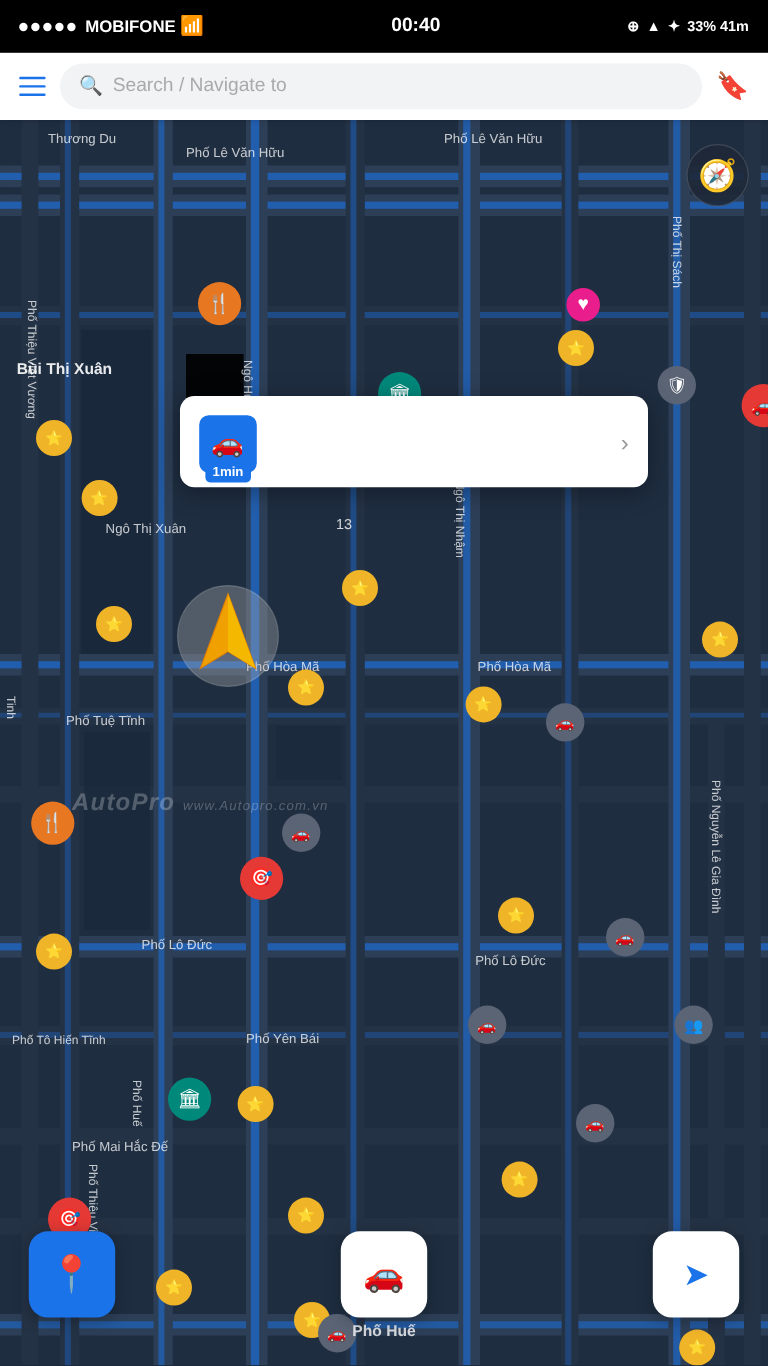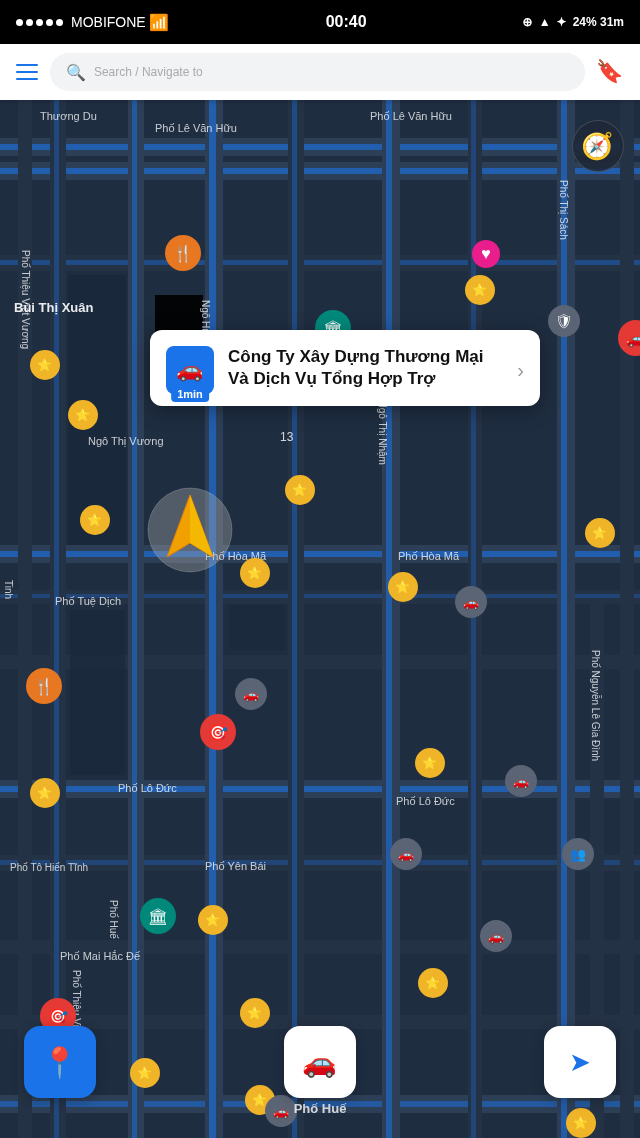--- a/index.html
+++ b/index.html
@@ -8,39 +8,39 @@
 
     
     .status-bar {
       position: absolute; top: 0; left: 0; width: 640px; height: 44px;
       background: #000; display: flex; align-items: center; justify-content: space-between;
       padding: 0 16px; z-index: 100; color: #fff; font-size: 14px; font-weight: 600;
     }
     .status-left { display: flex; align-items: center; gap: 4px; }
     .status-dots { display: flex; gap: 3px; margin-right: 4px; }
     .status-dots span { width: 7px; height: 7px; border-radius: 50%; background: #fff; display: block; }
-    .status-carrier { font-size: 14px; font-weight: 400; text-align: center; }
+    .status-carrier { font-size: 14px; font-weight: 700; text-align: center; }
     .status-wifi { font-size: 16px; }
     .status-center { font-size: 16px; font-weight: 600; }
     .status-right { display: flex; align-items: center; gap: 6px; font-size: 12px; }
 
     
     .search-bar {
       position: absolute; top: 44px; left: 0; width: 640px; height: 56px;
       background: #fff; display: flex; align-items: center; padding: 0 16px; gap: 12px;
       z-index: 100; box-shadow: 0 2px 4px rgba(0,0,0,0.15);
     }
     .hamburger-icon { display: flex; flex-direction: column; gap: 5px; cursor: pointer; }
     .hamburger-icon span { width: 22px; height: 2px; background: #1a73e8; border-radius: 2px; display: block; }
     .search-input-wrap {
       flex: 1; background: #f1f3f4; border-radius: 24px; height: 38px;
       display: flex; align-items: center; padding: 0 16px; gap: 8px;
     }
     .search-glass { color: #888; font-size: 16px; }
-    .search-text { color: #aaa; font-size: 12px; }
+    .search-text { color: #aaa; font-size: 16px; }
     .bookmark-icon { color: #1a73e8; font-size: 22px; }
 
     
     .map-area {
       position: absolute; top: 100px; left: 0; width: 640px; height: 1038px;
       background: #1e2d40; overflow: hidden;
     }
 
     
     .map-svg { position: absolute; top: 0; left: 0; width: 100%; height: 100%; }
@@ -155,21 +155,21 @@
         <span></span>
     </div>
     <span class="status-carrier">MOBIFONE</span>
     <span class="status-wifi">📶</span>
   </div>
   <div class="status-center">00:40</div>
   <div class="status-right">
     <span>⊕</span>
     <span>▲</span>
     <span>✦</span>
-    <span>24% 31m</span>
+    <span>33% 41m</span>
   </div>
 </div>
 
 <div class="search-bar">
   <div class="hamburger-icon">
     <span></span>
       <span></span>
       <span></span>
   </div>
   <div class="search-input-wrap">
@@ -250,25 +250,25 @@
   </svg>
 
   <div class="compass">
     <span class="compass-inner">🧭</span>
   </div>
 
   <span class="street-label" style="top:10px;left:40px">Thương Du</span>
   <span class="street-label" style="top:22px;left:155px">Phố Lê Văn Hữu</span>
   <span class="street-label" style="top:10px;left:370px">Phố Lê Văn Hữu</span>
   <span class="area-label" style="top:200px;left:14px">Bùi Thị Xuân</span>
-  <span class="street-label" style="top:335px;left:88px">Ngô Thị Vương</span>
+  <span class="street-label" style="top:335px;left:88px">Ngô Thị Xuân</span>
   <span class="street-label" style="top:330px;left:280px;font-size:12px;color:rgba(255,255,255,0.8)">13</span>
   <span class="street-label" style="top:450px;left:205px">Phố Hòa Mã</span>
   <span class="street-label" style="top:450px;left:398px">Phố Hòa Mã</span>
-  <span class="street-label" style="top:495px;left:55px">Phố Tuệ Dịch</span>
+  <span class="street-label" style="top:495px;left:55px">Phố Tuệ Tĩnh</span>
   <span class="street-label" style="top:682px;left:118px">Phố Lô Đức</span>
   <span class="street-label" style="top:695px;left:396px">Phố Lô Đức</span>
   <span class="street-label" style="top:760px;left:205px">Phố Yên Bái</span>
   <span class="street-label" style="top:762px;left:10px;font-size:10px">Phố Tô Hiến Tĩnh</span>
   <span class="street-label" style="top:850px;left:60px">Phố Mai Hắc Đế</span>
 
   <span class="street-label-v" style="top:150px;left:20px;font-size:10px">Phố Thiệu Việt Vương</span>
   <span class="street-label-v" style="top:480px;left:3px;font-size:10px">Tinh</span>
   <span class="street-label-v" style="top:200px;left:200px;font-size:10px">Ngô Huế</span>
   <span class="street-label-v" style="top:280px;left:377px;font-size:10px">Phố Ngô Thị Nhậm</span>
@@ -285,25 +285,28 @@
       <polygon points="45,10 68,72 45,58" fill="#f5b800"></polygon>
     </svg>
   </div>
 
   <div class="nav-card">
     <div class="nav-card-icon">
       <span class="car-symbol">🚗</span>
       <div class="nav-card-time">1min</div>
     </div>
     <div class="nav-card-content">
-      <div class="nav-card-title">Công Ty Xây Dựng Thương Mại Và Dịch Vụ Tổng Hợp Trợ</div>
     </div>
     <span class="nav-card-arrow">›</span>
   </div>
 
+  <div class="watermark">
+    <span>AutoPro</span>
+    <span style="font-size:11px;font-weight:400"> www.Autopro.com.vn</span>
+  </div>
 
   <div class="marker marker-orange" style="top:135px;left:165px">
       <span>🍴</span>
     </div>
   <div class="marker marker-yellow" style="top:175px;left:465px">
       <span style="font-size:12px">⭐</span>
     </div>
   <div class="marker marker-gray" style="top:205px;left:548px">
       <span>🛡</span>
     </div>

